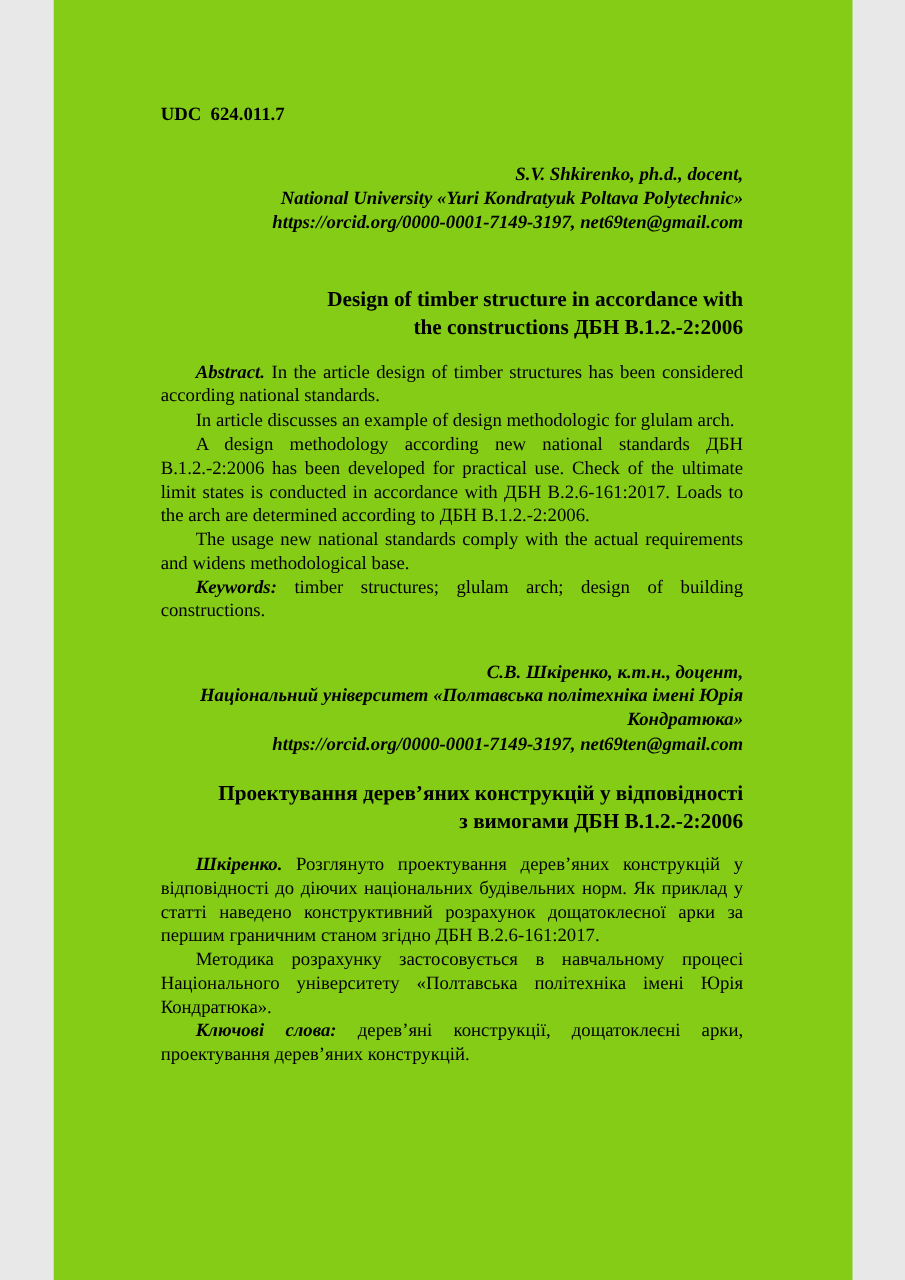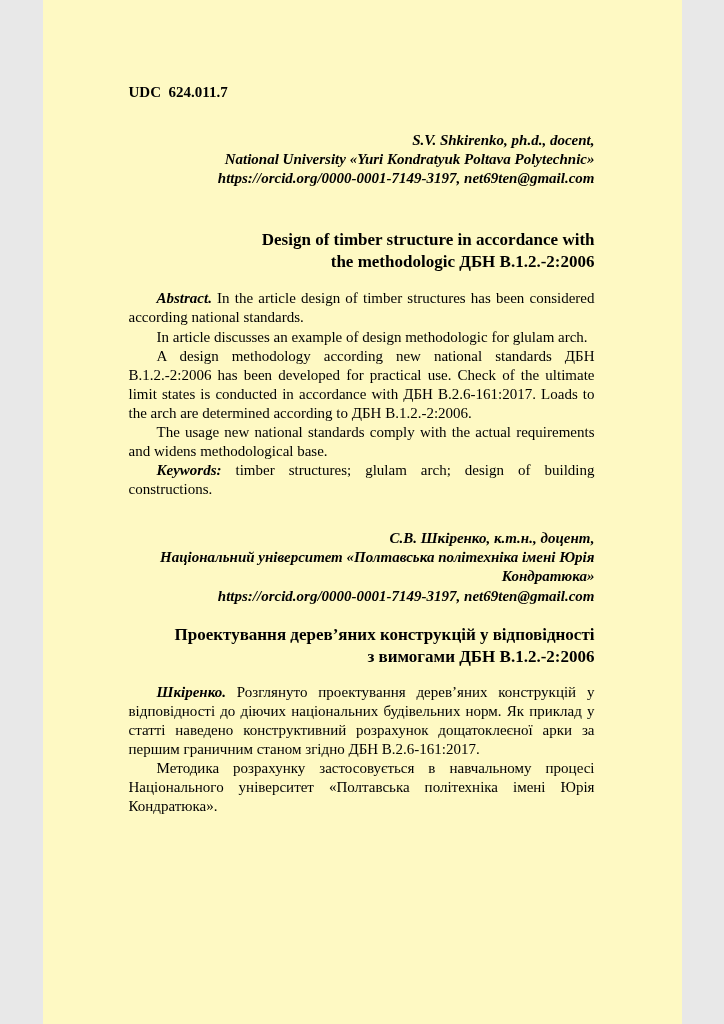--- a/index.html
+++ b/index.html
@@ -2,21 +2,21 @@
 <html><head>
 <meta charset="utf-8">
 <style>
   * { margin: 0; padding: 0; box-sizing: border-box; }
   html, body { background: #e8e8e8; }
   body { font-family: "Liberation Serif", serif; color: #000; }
   .page {
     width: 639px;
     height: 1024px;
     margin: 0 auto;
-    background: #fef9c3;
+    background: #84cc16;
     padding: 84px 87px 40px 86px;
     overflow: hidden;
   }
   .udc {
     font-weight: bold;
     font-size: 15px;
     white-space: pre-wrap;
   }
   .author-block {
     text-align: right;
@@ -59,21 +59,21 @@
   <div class="udc">UDC  624.011.7</div>
 
   <div class="author-block">
     <div>S.V. Shkirenko, ph.d., docent,</div>
     <div>National University «Yuri Kondratyuk Poltava Polytechnic»</div>
     <div>https://orcid.org/0000-0001-7149-3197, net69ten@gmail.com</div>
   </div>
 
   <div class="paper-title">
     <div>Design of timber structure in accordance with</div>
-    <div>the methodologic ДБН В.1.2.-2:2006</div>
+    <div>the constructions ДБН В.1.2.-2:2006</div>
   </div>
 
   <div class="abstract">
     <p><span class="lead">Abstract.</span><span> In the article design of timber structures has been considered according national standards.</span></p>
     <p>In article discusses an example of design methodologic for glulam arch.</p>
     <p>A design methodology according new national standards ДБН В.1.2.-2:2006 has been developed for practical use. Check of the ultimate limit states is conducted in accordance with ДБН В.2.6-161:2017. Loads to the arch are determined according to ДБН В.1.2.-2:2006.</p>
     <p>The usage new national standards comply with the actual requirements and widens methodological base.</p>
     <p><span class="lead">Keywords:</span><span> timber structures; glulam arch; design of building constructions.</span></p>
   </div>
 
@@ -84,16 +84,17 @@
     <div>https://orcid.org/0000-0001-7149-3197, net69ten@gmail.com</div>
   </div>
 
   <div class="paper-title uk">
     <div>Проектування дерев’яних конструкцій у відповідності</div>
     <div>з вимогами ДБН В.1.2.-2:2006</div>
   </div>
 
   <div class="abstract uk">
     <p><span class="lead">Шкіренко.</span><span> Розглянуто проектування дерев’яних конструкцій у відповідності до діючих національних будівельних норм. Як приклад у статті наведено конструктивний розрахунок дощатоклеєної арки за першим граничним станом згідно ДБН В.2.6-161:2017.</span></p>
-    <p>Методика розрахунку застосовується в навчальному процесі Національного університет «Полтавська політехніка імені Юрія Кондратюка».</p>
+    <p>Методика розрахунку застосовується в навчальному процесі Національного університету «Полтавська політехніка імені Юрія Кондратюка».</p>
+    <p><span class="lead">Ключові слова:</span><span> дерев’яні конструкції, дощатоклеєні арки, проектування дерев’яних конструкцій.</span></p>
   </div>
 
 </div>
 
 </body></html>

